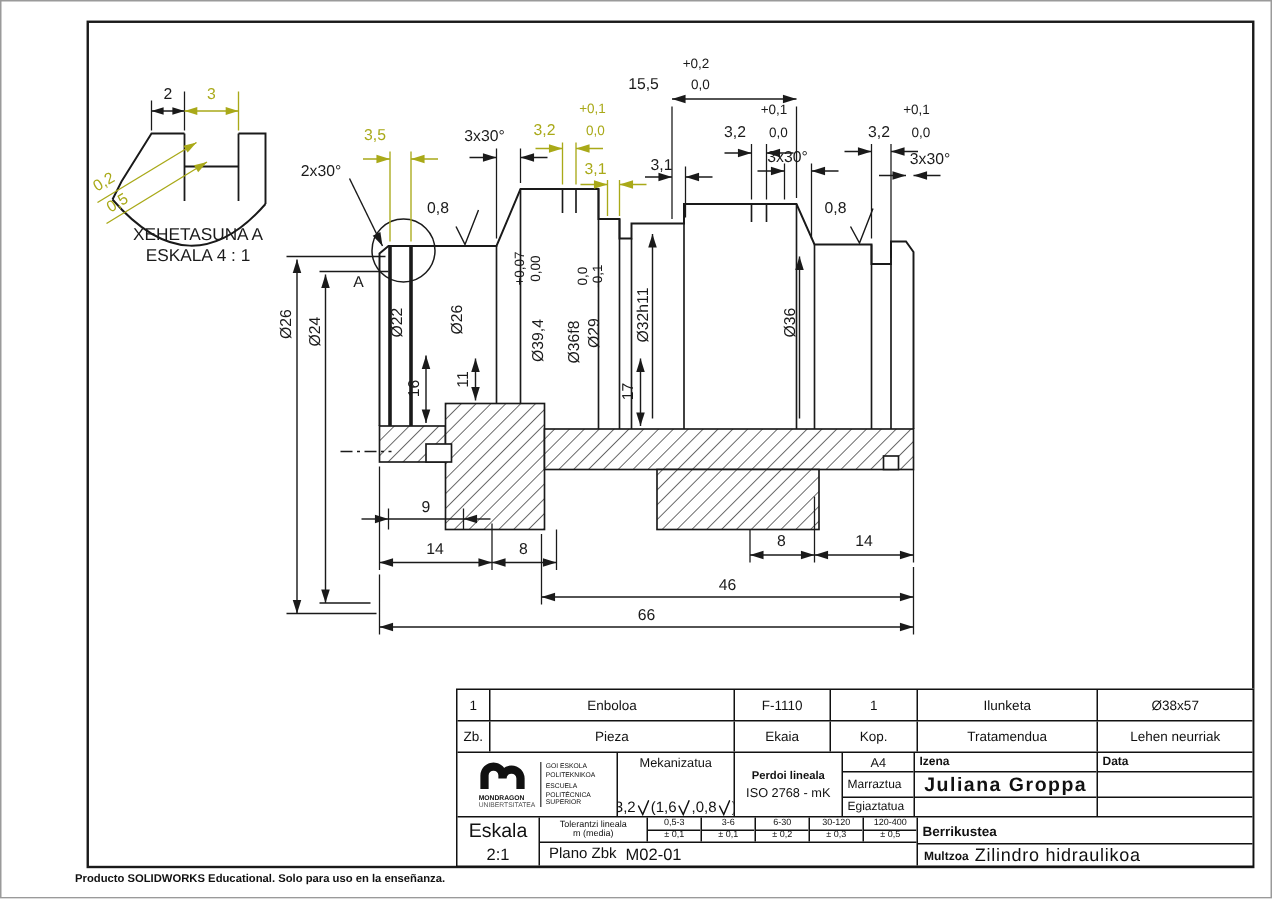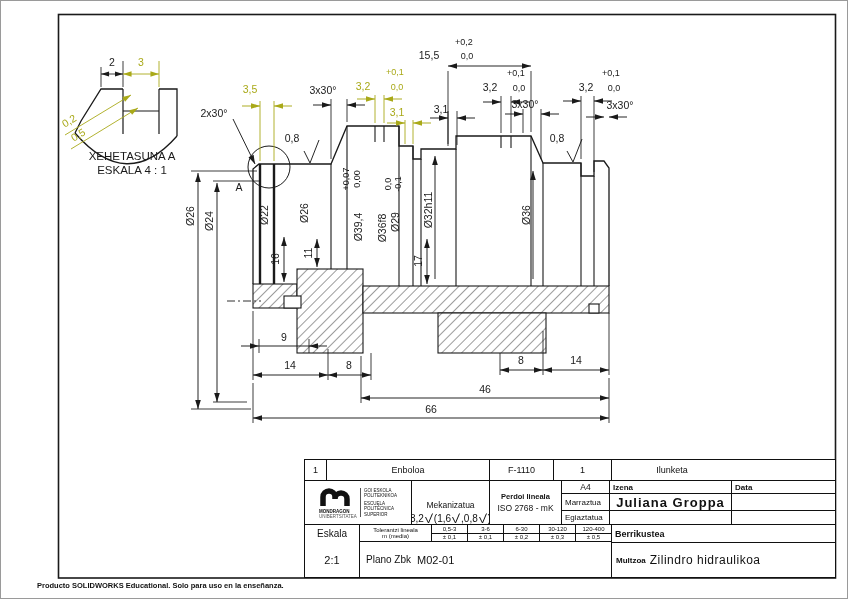--- a/index.html
+++ b/index.html
@@ -19,21 +19,21 @@
         border:1.5px solid #111; box-sizing:border-box; display:flex; flex-direction:column;
         font-size:9px; color:#111; background:#fff; }
   .row { display:flex; box-sizing:border-box; }
   .c { border-right:1px solid #111; box-sizing:border-box; display:flex;
        align-items:center; justify-content:center; overflow:hidden; }
   .c:last-child { border-right:none; }
   .bb { border-bottom:1px solid #111; }
   .lt { justify-content:flex-start; padding-left:3px; }
   .tiny { font-size:6px; line-height:6.5px; }
   .hand { font-size:13px; letter-spacing:1px; }
-  .footer { position:absolute; left:36px; top:580px; font-size:7.5px; font-weight:bold; color:#111; }
+  .footer { position:absolute; left:49px; top:580px; font-size:7.5px; font-weight:bold; color:#111; }
   .logo-wrap { display:flex; align-items:center; gap:3px; padding:2px; }
   .logo-txt { font-size:4.5px; font-weight:bold; line-height:5px; }
   .school { border-left:1px solid #555; padding-left:3px; font-size:4.5px; line-height:5.5px; }
   .chk { display:inline-block; margin:0 1px; }
 </style>
 </head>
 <body>
 
 <div class="page">
 
@@ -196,22 +196,31 @@
 </svg>
 
 <div class="tb">
 
   <div class="row bb" style="height:21px;">
     <div class="c" style="width:22px;">1</div>
     <div class="c" style="width:163px;">Enboloa</div>
     <div class="c" style="width:64px;">F-1110</div>
     <div class="c" style="width:58px;">1</div>
     <div class="c" style="width:120px;">Ilunketa</div>
+    <div class="c" style="flex:1;">Ø38x57</div>
   </div>
 
+  <div class="row bb" style="height:21px;">
+    <div class="c" style="width:22px;">Zb.</div>
+    <div class="c" style="width:163px;">Pieza</div>
+    <div class="c" style="width:64px;">Ekaia</div>
+    <div class="c" style="width:58px;">Kop.</div>
+    <div class="c" style="width:120px;">Tratamendua</div>
+    <div class="c" style="flex:1;">Lehen neurriak</div>
+  </div>
 
   <div class="row bb" style="height:44px;">
     <div class="c" style="width:107px;">
       <div class="logo-wrap">
         <div>
           <svg width="34" height="20" viewBox="0 0 34 20">
             <path d="M4,19 L4,10 A6,6 0 0 1 16,10 L16,12 A6,6 0 0 1 28,12 L28,19" stroke="#111" stroke-width="5.5" fill="none"></path>
           </svg>
           <div class="logo-txt">MONDRAGON</div>
           <div class="logo-txt" style="font-weight:normal;color:#555;">UNIBERTSITATEA</div>
@@ -219,21 +228,21 @@
         <div class="school">
           <div>GOI ESKOLA</div>
           <div>POLITEKNIKOA</div>
           <div style="height:2px;"></div>
           <div>ESCUELA</div>
           <div>POLITÉCNICA</div>
           <div>SUPERIOR</div>
         </div>
       </div>
     </div>
-    <div class="c" style="width:78px;flex-direction:column;justify-content:flex-end;">
+    <div class="c" style="width:78px;flex-direction:column;justify-content:space-between;">
       <div style="font-size:8.5px;margin-top:1px;">Mekanizatua</div>
       <div style="font-size:10px;margin-top:3px;display:flex;align-items:center;">
         <span>3,2</span>
             <svg class="chk" width="8" height="11" viewBox="0 0 8 11">
               <path d="M0.5,4 L3.5,10 L7.5,0.5" stroke="#111" fill="none" stroke-width="1"></path>
             </svg>
         <span>(</span>
         <span>1,6</span>
             <svg class="chk" width="8" height="11" viewBox="0 0 8 11">
               <path d="M0.5,4 L3.5,10 L7.5,0.5" stroke="#111" fill="none" stroke-width="1"></path>
@@ -262,21 +271,21 @@
     </div>
     <div style="flex:1;display:flex;flex-direction:column;">
       <div class="bb lt" style="height:12px;display:flex;align-items:center;font-size:8px;font-weight:bold;">Data</div>
       <div class="bb" style="height:16px;"></div>
       <div style="flex:1;"></div>
     </div>
   </div>
 
   <div class="row" style="flex:1;">
     <div style="width:55px;display:flex;flex-direction:column;border-right:1px solid #111;box-sizing:border-box;">
-      <div style="height:17px;display:flex;align-items:center;justify-content:center;font-size:10px;">Eskala</div>
+      <div style="height:17px;display:flex;align-items:center;justify-content:center;font-size:13px;">Eskala</div>
       <div style="flex:1;display:flex;align-items:center;justify-content:center;font-size:11px;">2:1</div>
     </div>
     <div style="width:252px;display:flex;flex-direction:column;border-right:1px solid #111;box-sizing:border-box;">
       <div class="row bb" style="height:17px;">
         <div class="c tiny" style="width:72px;flex-direction:column;">
           <div>Tolerantzi lineala</div>
           <div>m (media)</div>
         </div>
         <div class="c tiny" style="width:36px;flex-direction:column;">
           <div class="bb" style="width:100%;text-align:center;">0,5-3</div>

